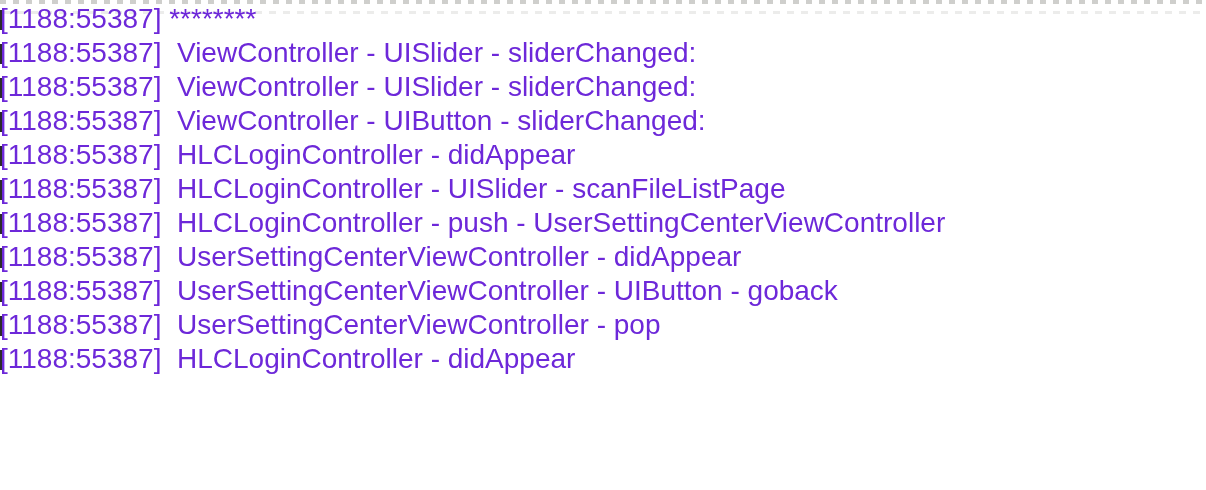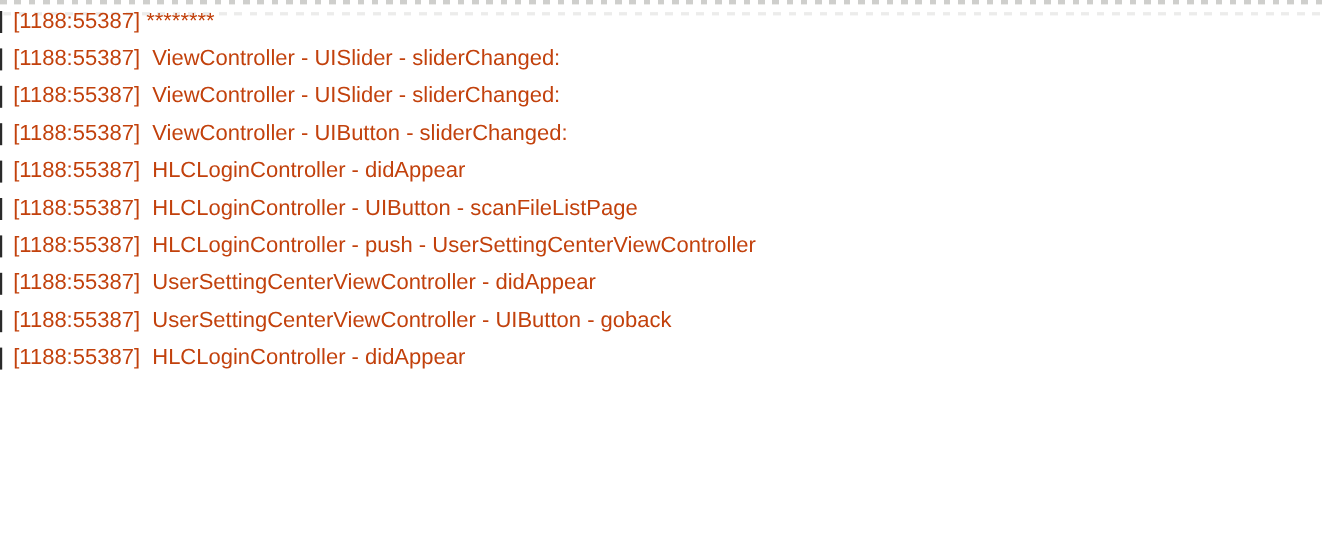--- a/index.html
+++ b/index.html
@@ -34,24 +34,24 @@
   .log-lines {
     position: absolute;
     top: 2px;
     left: 0;
     width: 1206px;
   }
   .log-line {
     position: relative;
     height: 34px;
     line-height: 34px;
-    font-size: 20px;
-    color: #c2410c;
+    font-size: 28px;
+    color: #6d28d9;
     white-space: pre;
-    padding-left: 12px;
+    padding-left: 0;
     letter-spacing: 0;
   }
   
   .log-line::before {
     content: "";
     position: absolute;
     left: 0;
     top: 8px;
     width: 2px;
     height: 20px;
@@ -62,19 +62,20 @@
 <body>
 
 <main class="console">
   <div class="remnant"></div>
   <div class="log-lines">
     <div class="log-line">[1188:55387] ********</div>
     <div class="log-line">[1188:55387]  ViewController - UISlider - sliderChanged:</div>
     <div class="log-line">[1188:55387]  ViewController - UISlider - sliderChanged:</div>
     <div class="log-line">[1188:55387]  ViewController - UIButton - sliderChanged:</div>
     <div class="log-line">[1188:55387]  HLCLoginController - didAppear</div>
-    <div class="log-line">[1188:55387]  HLCLoginController - UIButton - scanFileListPage</div>
+    <div class="log-line">[1188:55387]  HLCLoginController - UISlider - scanFileListPage</div>
     <div class="log-line">[1188:55387]  HLCLoginController - push - UserSettingCenterViewController</div>
     <div class="log-line">[1188:55387]  UserSettingCenterViewController - didAppear</div>
     <div class="log-line">[1188:55387]  UserSettingCenterViewController - UIButton - goback</div>
+    <div class="log-line">[1188:55387]  UserSettingCenterViewController - pop</div>
     <div class="log-line">[1188:55387]  HLCLoginController - didAppear</div>
   </div>
 </main>
 
 </body></html>

